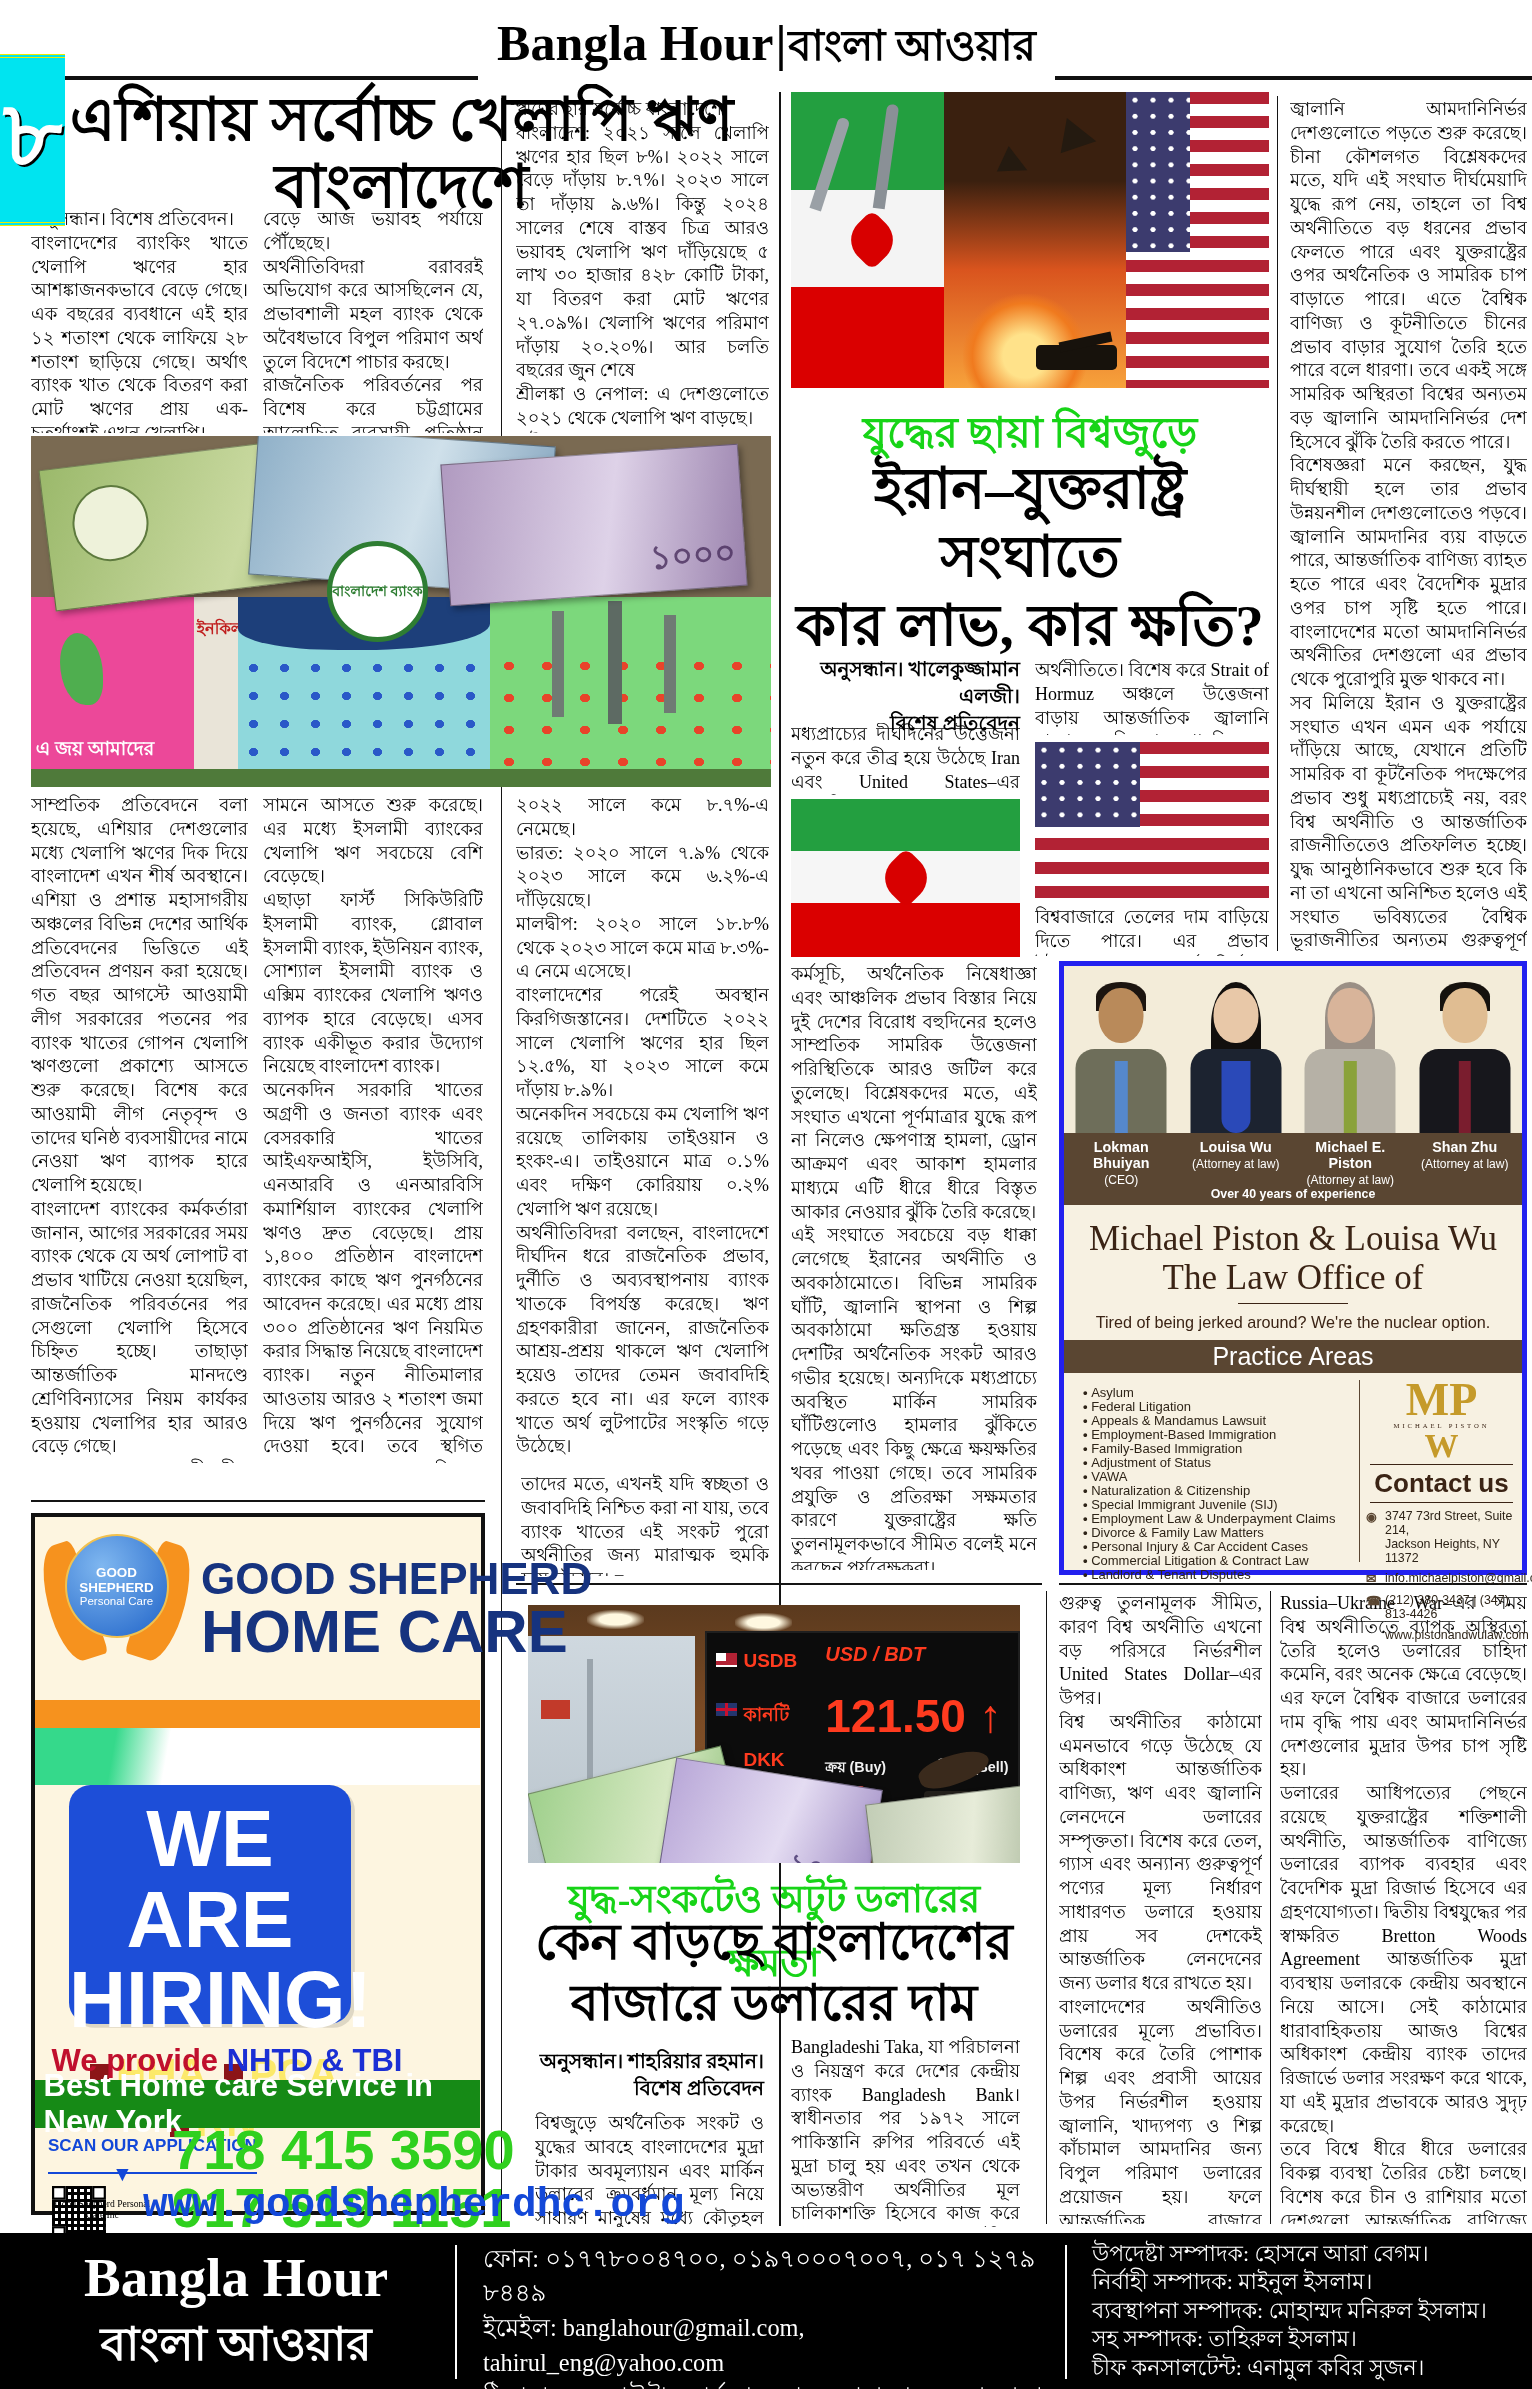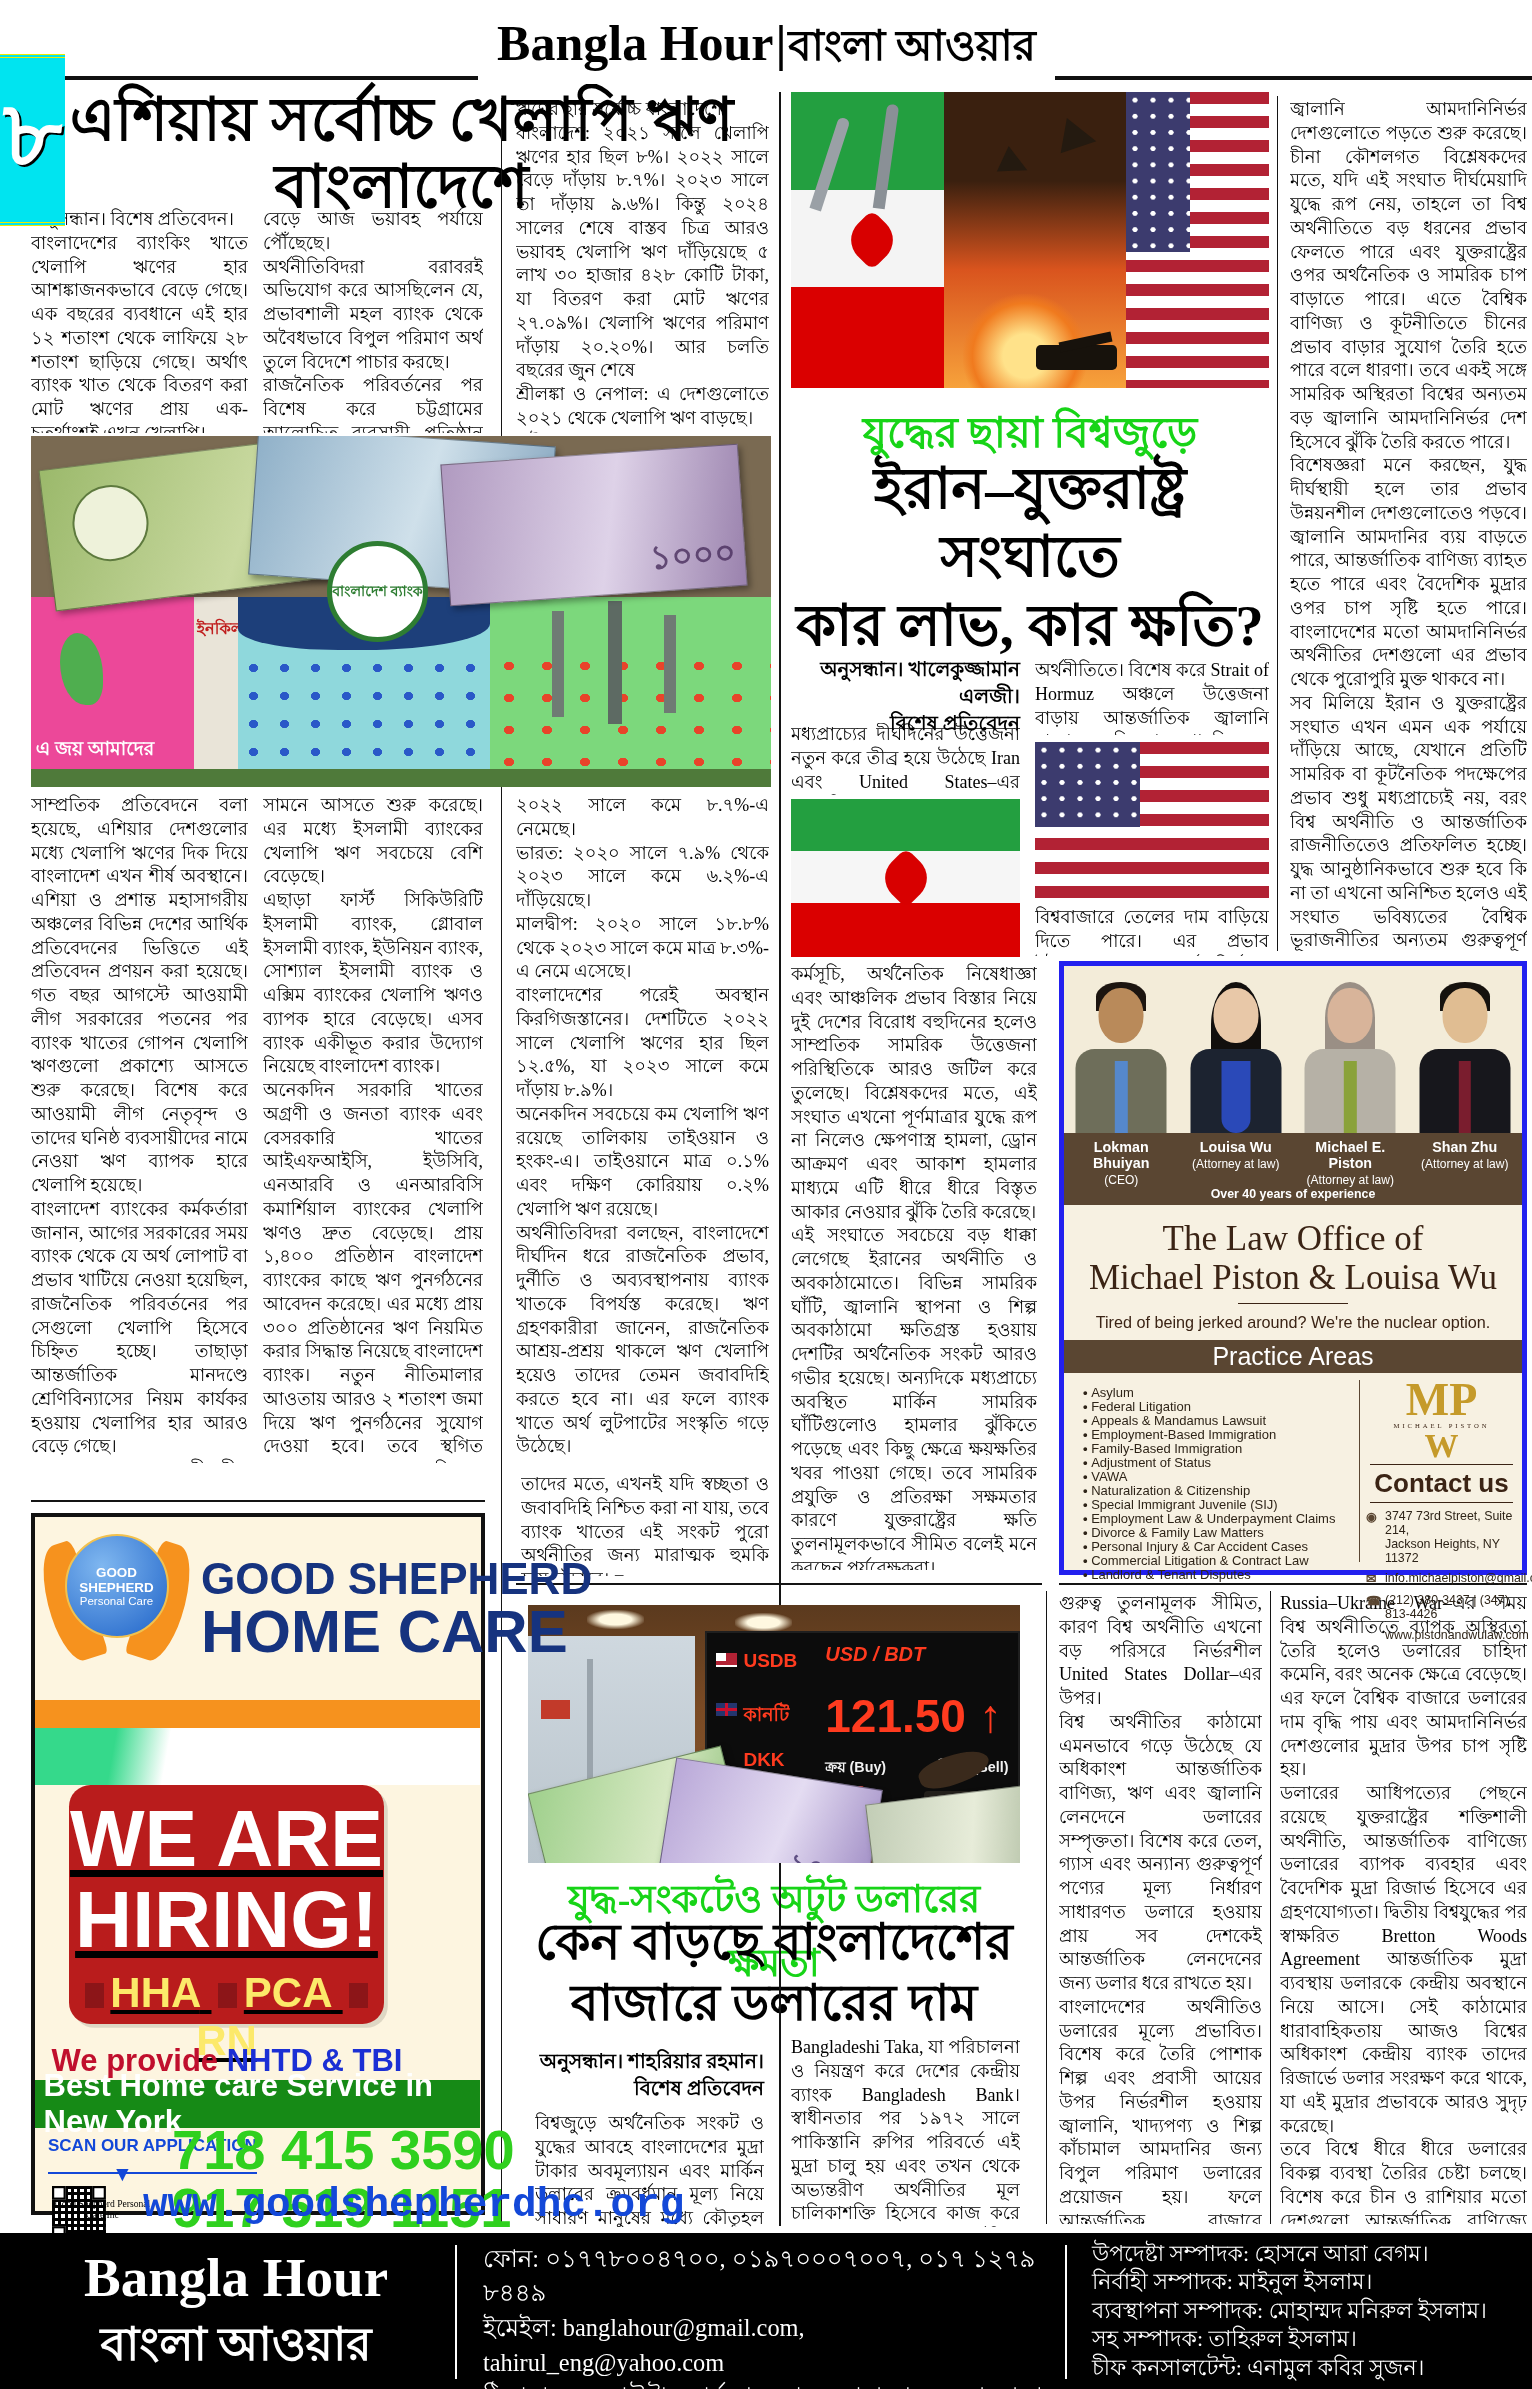--- a/index.html
+++ b/index.html
@@ -36,22 +36,22 @@
   .us-canton{position:absolute;left:0;top:0;width:45%;height:54%;background:#3c3b6e;
      background-image:radial-gradient(#fff 2.4px,transparent 2.9px);background-size:18px 16.2px;}
   .iran-emblem{position:absolute;left:50%;top:50%;width:43px;height:43px;transform:translate(-50%,-50%) rotate(45deg);
      background:#d80000;border-radius:8.6px 23px 8.6px 23px;}
   
   .gs{position:absolute;left:31px;top:1513px;width:454px;height:702px;background:#fdf5e0;
       border:4.3px solid #111;box-sizing:border-box;z-index:2;}
   .gs-title1{color:#16337f;font-weight:bold;font-size:44px;line-height:1.05;font-family:"Liberation Sans",sans-serif;}
   .gs-title2{color:#16337f;font-weight:bold;font-size:60px;line-height:1.0;font-family:"Liberation Sans",sans-serif;}
   .gs-orange{position:absolute;left:0;width:100%;height:28px;background:#f6921e;}
-  .gs-red{position:absolute;left:69px;top:1785px;width:315px;height:239px;background:#b91c1c;border-radius:21.5px;
-      text-align:center;z-index:3;box-shadow:3.8px 3.8px 0 rgba(0,0,0,.12);text-decoration:underline;}
+  .gs-red{position:absolute;left:69px;top:1785px;width:282px;height:239px;background:#1d4ed8;border-radius:21.5px;
+      text-align:center;z-index:3;box-shadow:3.8px 3.8px 0 rgba(0,0,0,.12);}
   .gs-hiring{color:#fff;font-size:79px;font-weight:bold;line-height:1.02;font-family:"Liberation Sans",sans-serif;}
   .gs-roles{margin-top:8.6px;font-size:42px;font-weight:bold;color:#fce96a;font-family:"Liberation Sans",sans-serif;}
   .gs-roles .sq{display:inline-block;width:19px;height:25px;background:#8c1518;margin:0 6.7px;vertical-align:middle;}
   .gs-provide{position:absolute;left:0;top:2043px;width:454px;text-align:center;font-size:31px;font-weight:bold;
       color:#c00f2d;font-family:"Liberation Sans",sans-serif;z-index:3;}
   .gs-provide .mid{color:#1b2fd4;}
   .gs-green{position:absolute;left:35px;top:2080px;width:445px;height:48px;background:#168a16;color:#fff;
       font-size:31px;font-weight:bold;font-family:"Liberation Sans",sans-serif;display:flex;align-items:center;
       padding-left:8.6px;box-sizing:border-box;z-index:3;}
   .gs-scan{color:#1348d8;font-weight:bold;font-size:17px;font-family:"Liberation Sans",sans-serif;}
@@ -266,22 +266,22 @@
         <div class="law-name">Michael E. Piston</div>
         <div class="law-title">(Attorney at law)</div>
       </div>
     <div class="law-name-cell">
         <div class="law-name">Shan Zhu</div>
         <div class="law-title">(Attorney at law)</div>
       </div>
   </div>
   <div class="law-exp">Over 40 years of experience</div>
   <div class="law-h1">
+    <div>Michael Piston &amp; Louisa Wu</div>
     <div>The Law Office of</div>
-    <div>Michael Piston &amp; Louisa Wu</div>
   </div>
   <div class="abs" style="left:38%;top:337px;width:24%;height:1.4px;background:#3b2415;"></div>
   <div class="law-tag">Tired of being jerked around? We're the nuclear option.</div>
   <div class="law-pa-band">Practice Areas</div>
   <div class="abs" style="left:19px;top:420px;width:268px;">
     <div class="pa-item">Asylum</div>
     <div class="pa-item">Federal Litigation</div>
     <div class="pa-item">Appeals &amp; Mandamus Lawsuit</div>
     <div class="pa-item">Employment-Based Immigration</div>
     <div class="pa-item">Family-Based Immigration</div>

